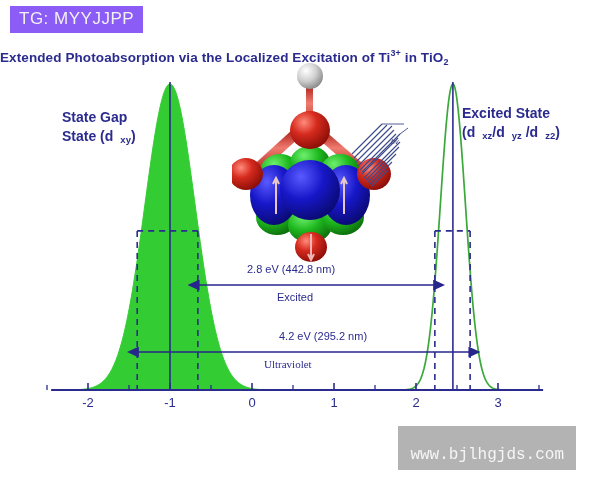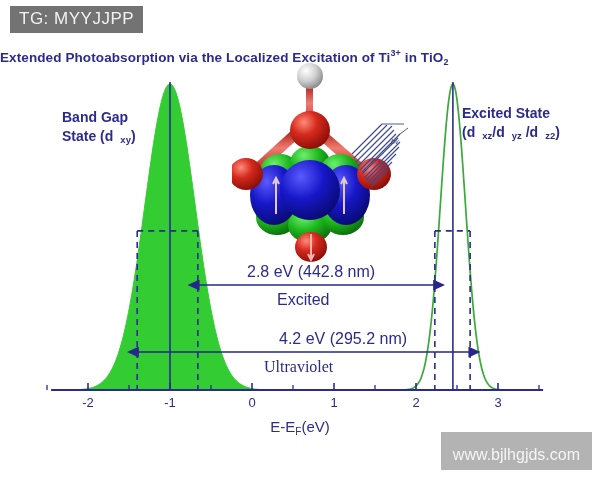--- a/index.html
+++ b/index.html
@@ -15,36 +15,36 @@
     overflow: hidden;
     font-family: "Liberation Sans", sans-serif;
     color: #2b2b8f;
   }
 
   
   .tag-tl {
     position: absolute;
     left: 10px;
     top: 6px;
-    background: #737373;
+    background: #8b5cf6;
     color: #f2f2f2;
     font-size: 17px;
     letter-spacing: 0.5px;
     padding: 3px 9px 4px 9px;
     font-family: "Liberation Sans", sans-serif;
   }
   .tag-br {
     position: absolute;
-    right: 8px;
+    right: 24px;
     bottom: 10px;
     background: #b3b3b3;
     color: #f5f5f5;
     font-size: 16px;
-    padding: 14px 12px 6px 12px;
-    font-family: Liberation Sans, sans-serif;
+    padding: 20px 12px 6px 12px;
+    font-family: Liberation Mono, monospace;
   }
 
   
   .chart-title {
     position: absolute;
     left: 0;
     top: 48px;
     width: 600px;
     text-align: left;
     font-size: 13.5px;
@@ -70,21 +70,21 @@
   
   #plot {
     position: absolute;
     left: 0;
     top: 0;
   }
 
   
   .anno {
     position: absolute;
-    font-size: 16px;
+    font-size: 11px;
     color: #2b2b8f;
     white-space: nowrap;
   }
   #anno-vis-val  { left: 247px; top: 263px; }
   #anno-vis-band { left: 277px; top: 291px; }
   #anno-uv-val   { left: 243px; top: 330px; margin-left: 36px; }
   #anno-uv-band  { left: 264px; top: 358px; font-family: Liberation Serif, serif; }
 
   
   .tick-label {
@@ -121,21 +121,21 @@
 
 <div id="page">
 
   <div class="tag-tl">TG: MYYJJPP</div>
 
   <div class="chart-title">
     <span>Extended Photoabsorption via the Localized Excitation of </span><span>Ti</span><sup>3+</sup><span> in TiO</span><sub>2</sub>
   </div>
 
   <div class="state-label" id="label-bandgap">
-    <div>Band Gap</div>
+    <div>State Gap</div>
     <div><span>State (d</span><sub>xy</sub><span>)</span></div>
   </div>
 
   <div class="state-label" id="label-excited">
     <div>Excited State</div>
     <div>(<span>d</span><sub>xz</sub>/<span>d</span><sub>yz</sub>&nbsp;/<span>d</span><sub>z2</sub>)</div>
   </div>
 
   <svg id="plot" width="600" height="480">
 
@@ -275,19 +275,16 @@
 
   <div id="tick-label-layer">
       <div class="tick-label" style="left: 88px;">-2</div>
       <div class="tick-label" style="left: 170px;">-1</div>
       <div class="tick-label" style="left: 252px;">0</div>
       <div class="tick-label" style="left: 334px;">1</div>
       <div class="tick-label" style="left: 416px;">2</div>
       <div class="tick-label" style="left: 498px;">3</div>
     </div>
 
-  <div class="axis-title">
-    E-E<sub>F</sub>(eV)
-  </div>
 
   <div class="tag-br">www.bjlhgjds.com</div>
 
 </div>
 
 </body></html>

